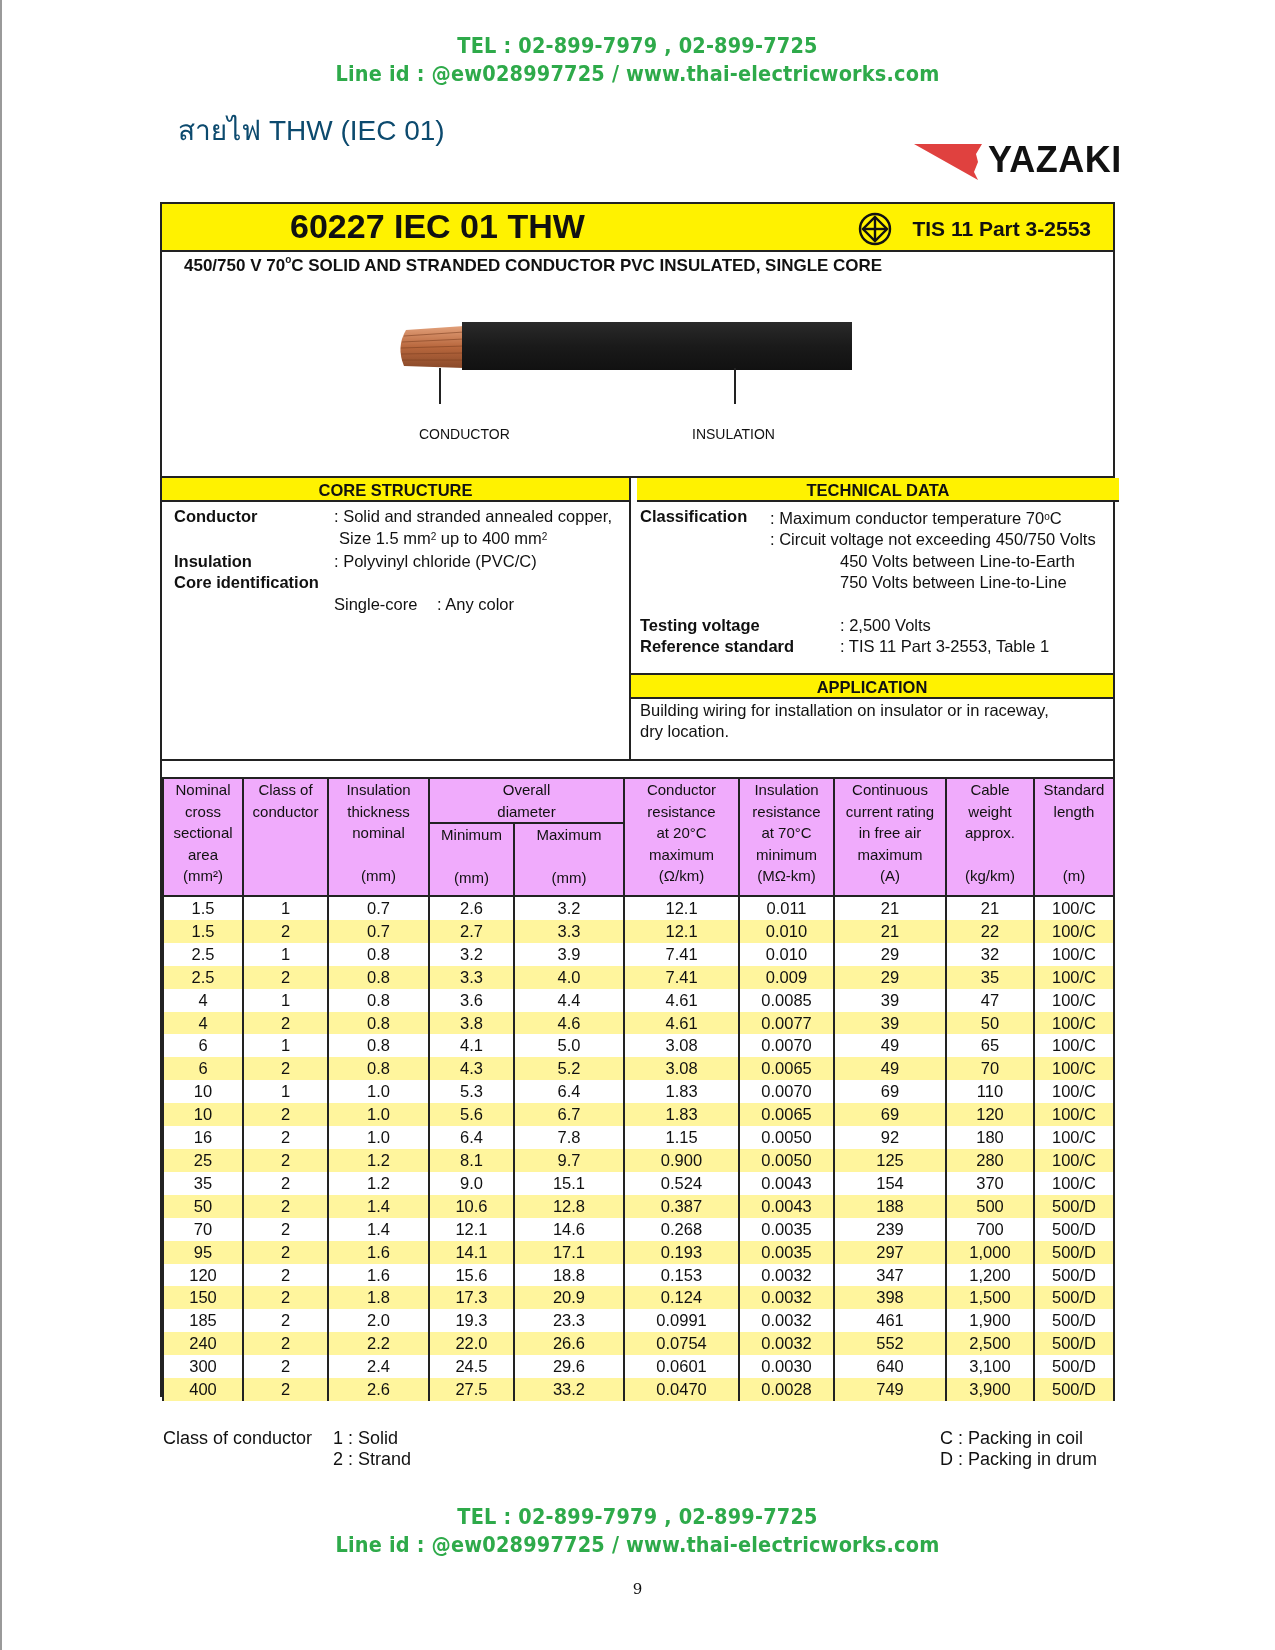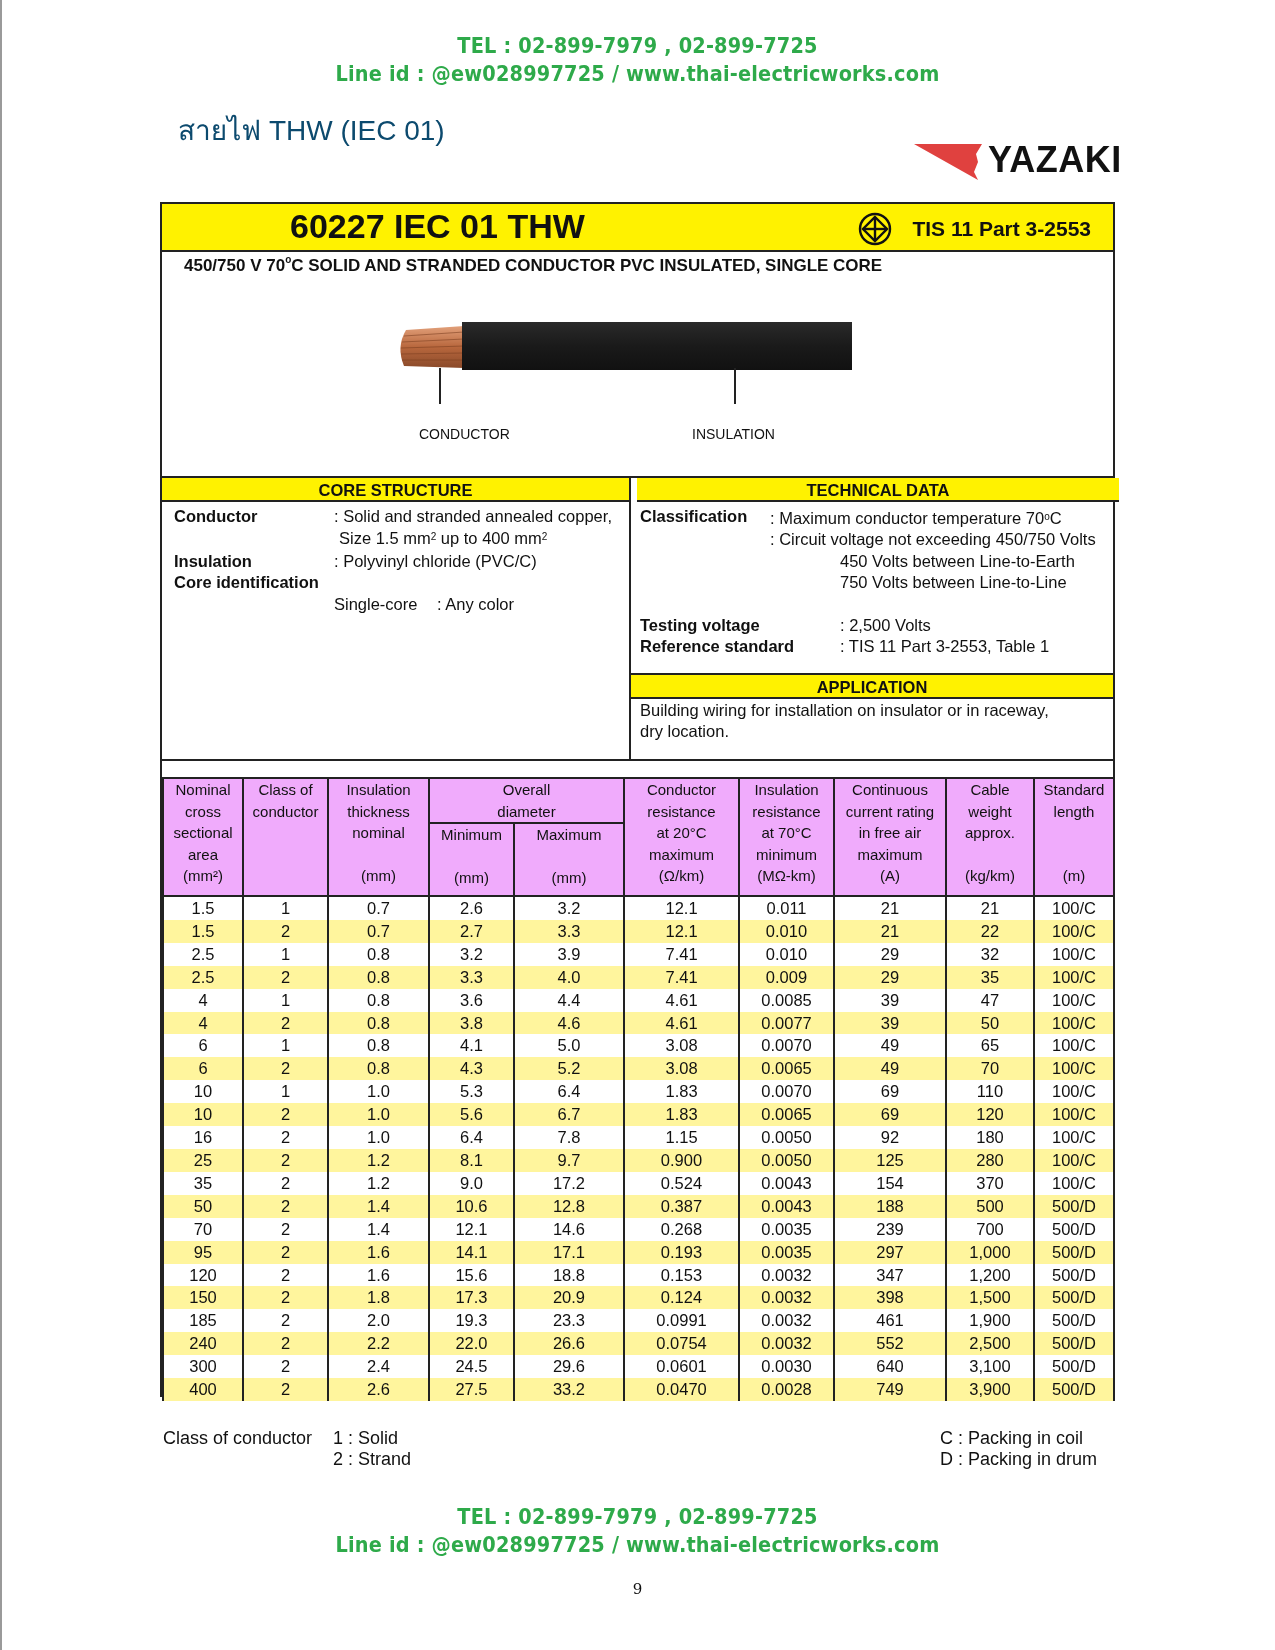--- a/index.html
+++ b/index.html
@@ -368,21 +368,21 @@
           <td>0.0050</td>
           <td>125</td>
           <td>280</td>
           <td>100/C</td>
         </tr>
         <tr>
           <td>35</td>
           <td>2</td>
           <td>1.2</td>
           <td>9.0</td>
-          <td>17.2</td>
+          <td>15.1</td>
           <td>0.524</td>
           <td>0.0043</td>
           <td>154</td>
           <td>370</td>
           <td>100/C</td>
         </tr>
         <tr class="alt">
           <td>50</td>
           <td>2</td>
           <td>1.4</td>

